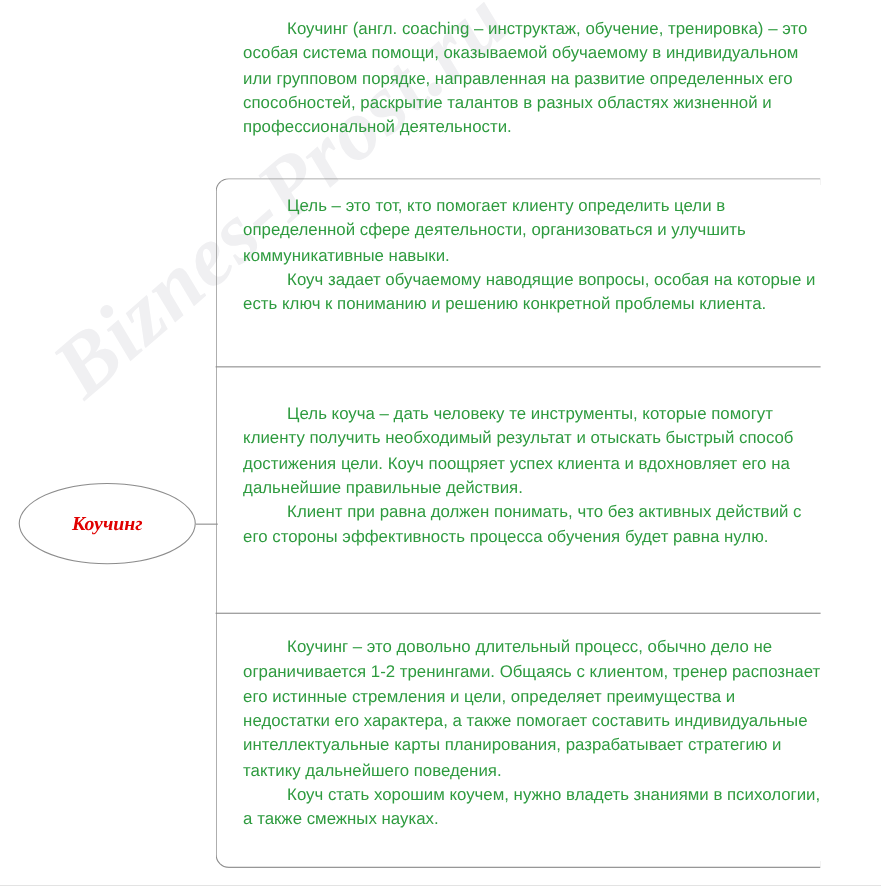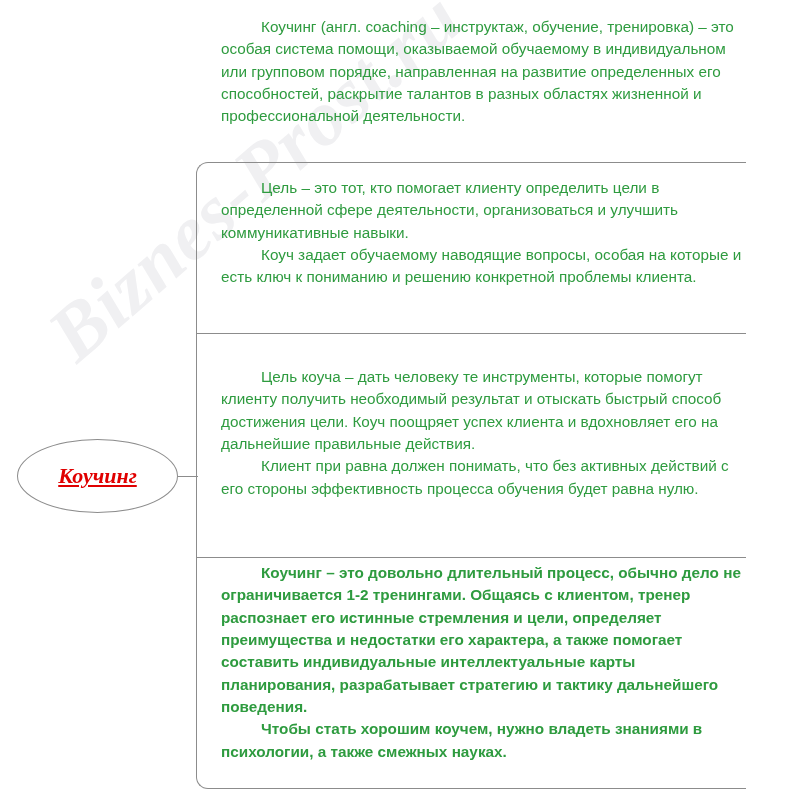--- a/index.html
+++ b/index.html
@@ -55,24 +55,23 @@
     display: flex;
     align-items: center;
     justify-content: center;
     box-sizing: border-box;
     z-index: 4;
   }
   .node-oval-label {
     font-family: "Liberation Serif", serif;
     font-style: italic;
     font-weight: bold;
-    font-size: 22px;
+    font-size: 18px;
     color: #e00000;
     white-space: nowrap;
-    text-decoration: underline;
   }
 
   
   .connector {
     position: absolute;
     left: 178px;
     top: 476px;
     width: 20px;
     height: 0;
     border-top: 1px solid #8c8c8c;
@@ -118,21 +117,21 @@
     margin: 0;
     text-indent: 40px;
   }
   .block p.cont {
     text-indent: 40px;
   }
 
   .block-1 { left: 221px; top: 16px;  width: 526px; }
   .block-2 { left: 221px; top: 177px; width: 526px; }
   .block-3 { left: 221px; top: 366px; width: 526px; }
-  .block-4 { left: 221px; top: 562px; width: 526px; font-weight: bold; }
+  .block-4 { left: 221px; top: 578px; width: 526px; }
 </style>
 </head>
 <body>
 
 <div id="diagram">
 
   <div class="watermark">Biznes-Prost.ru</div>
 
   <div class="branch-container"></div>
   <div class="divider d1"></div>
@@ -153,16 +152,16 @@
     <p class="cont">Коуч задает обучаемому наводящие вопросы, особая на которые и есть ключ к пониманию и решению конкретной проблемы клиента.</p>
   </div>
 
   <div class="block block-3">
     <p>Цель коуча – дать человеку те инструменты, которые помогут клиенту получить необходимый результат и отыскать быстрый способ достижения цели. Коуч поощряет успех клиента и вдохновляет его на дальнейшие правильные действия.</p>
     <p class="cont">Клиент при равна должен понимать, что без активных действий с его стороны эффективность процесса обучения будет равна нулю.</p>
   </div>
 
   <div class="block block-4">
     <p>Коучинг – это довольно длительный процесс, обычно дело не ограничивается 1-2 тренингами. Общаясь с клиентом, тренер распознает его истинные стремления и цели, определяет преимущества и недостатки его характера, а также помогает составить индивидуальные интеллектуальные карты планирования, разрабатывает стратегию и тактику дальнейшего поведения.</p>
-    <p class="cont">Чтобы стать хорошим коучем, нужно владеть знаниями в психологии, а также смежных науках.</p>
+    <p class="cont">Коуч стать хорошим коучем, нужно владеть знаниями в психологии, а также смежных науках.</p>
   </div>
 
 </div>
 
 </body></html>

